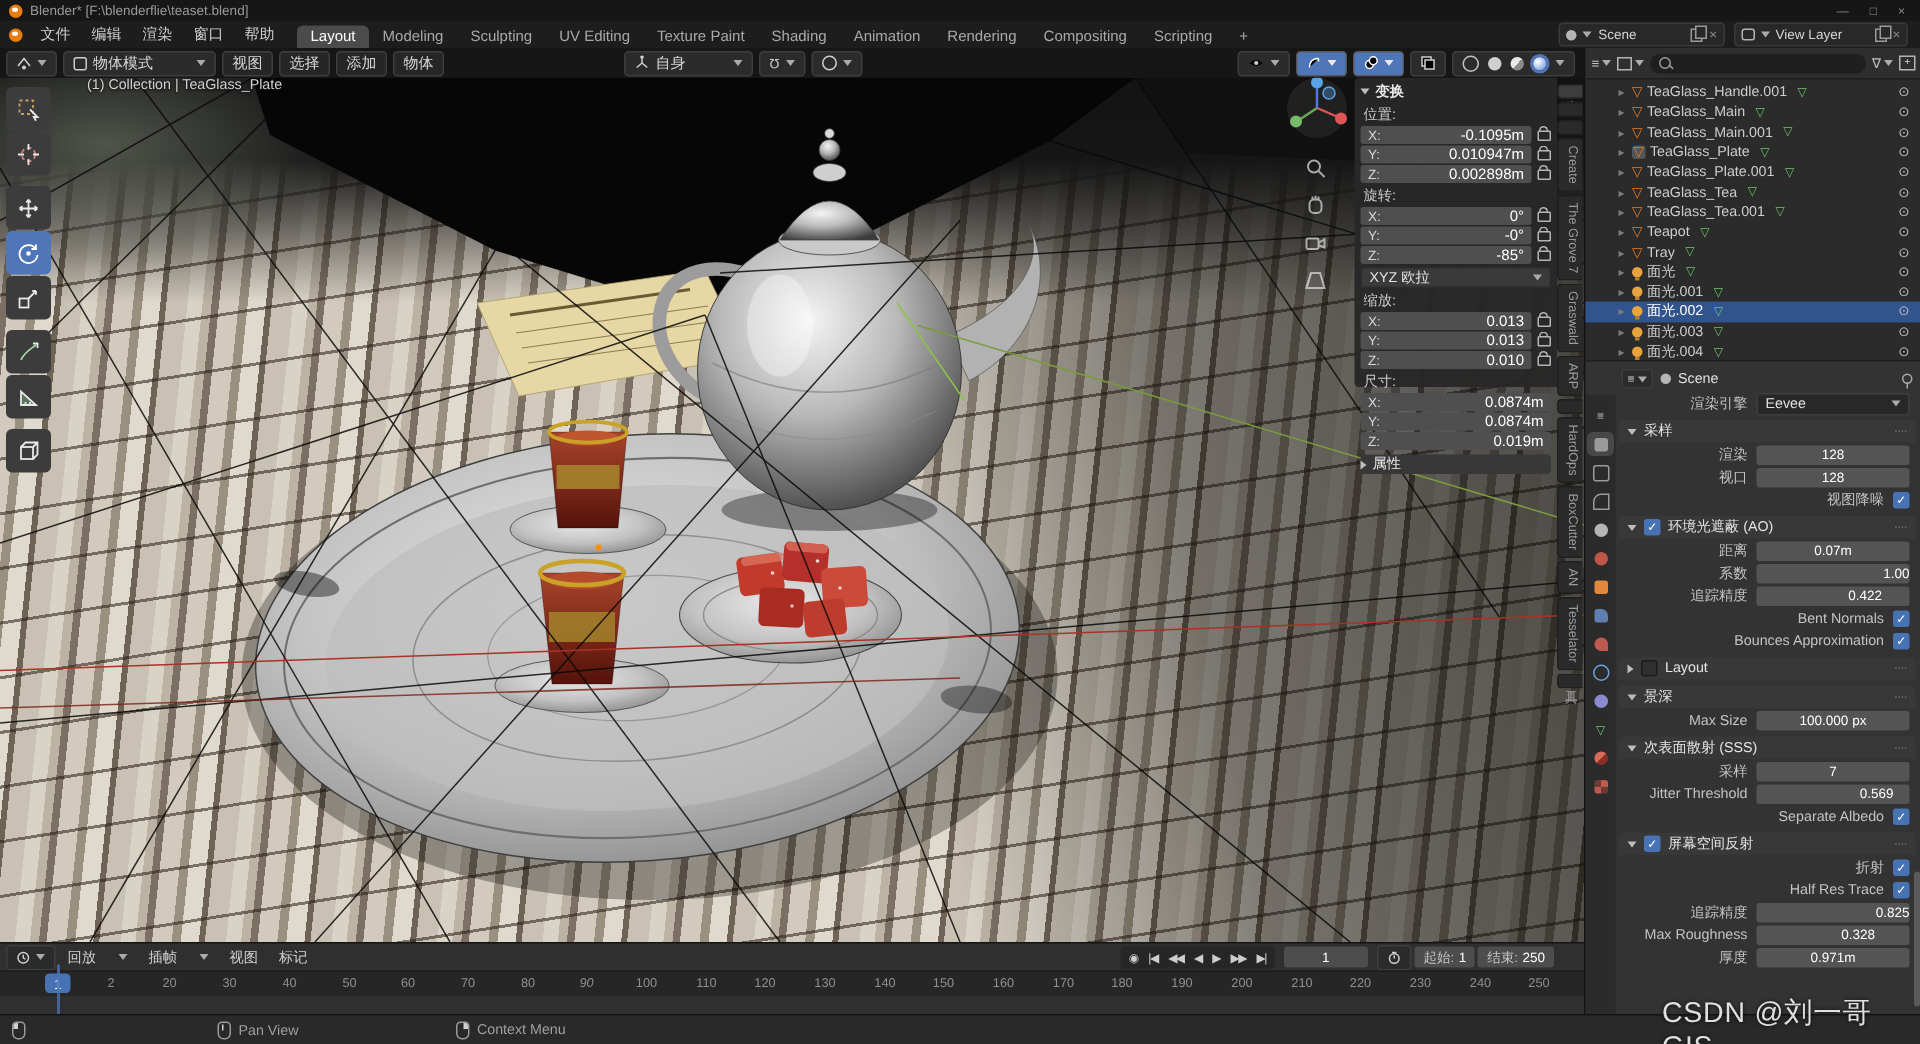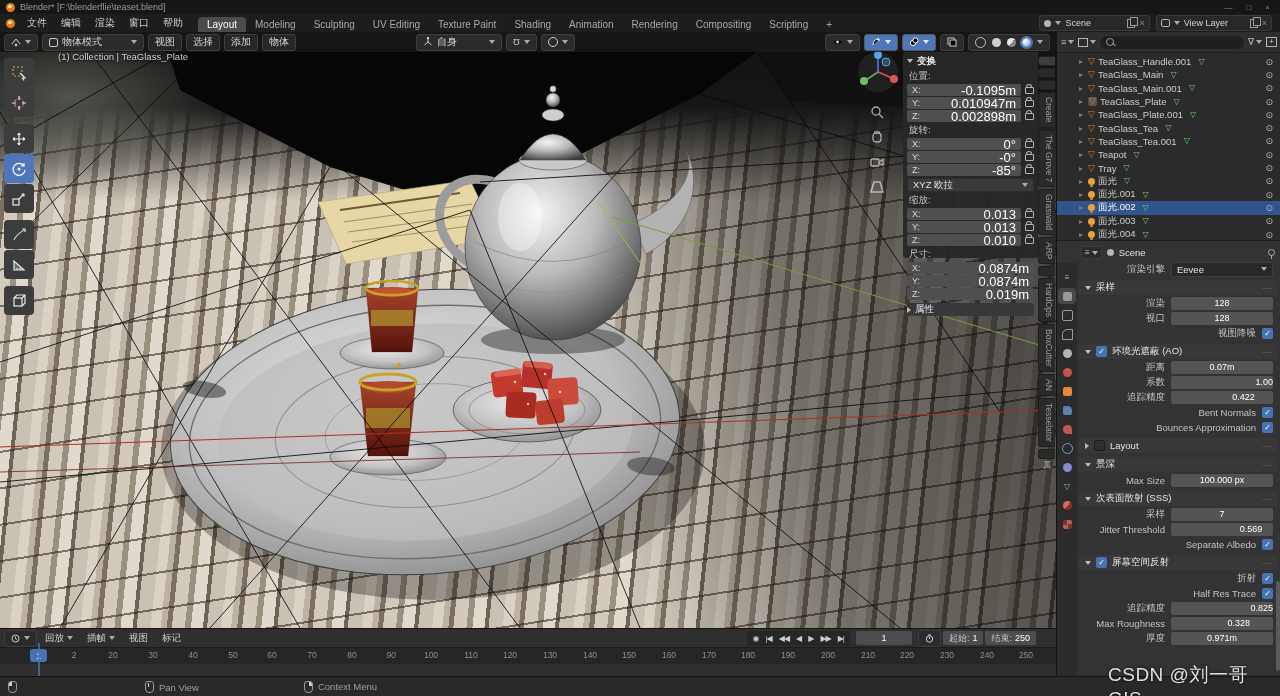--- a/index.html
+++ b/index.html
@@ -62,21 +62,21 @@
   .vicon{position:absolute;left:869px;z-index:24;width:18px;height:18px;opacity:.75;}
   .vicon svg{stroke:#d8d8d8;fill:none;stroke-width:1.3;}
 
   
   #npanel{position:absolute;left:903px;top:20px;width:135px;height:206px;background:rgba(40,40,40,.96);z-index:28;font-size:9.5px;border-radius:3px 0 0 3px;padding:2px 4px;box-sizing:border-box;}
   .nphead{display:flex;align-items:center;gap:4px;height:14px;color:#e8e8e8;font-weight:bold;}
   .nplabel{color:#c9c9c9;margin:2px 0 1px 2px;}
   .nrow{display:flex;align-items:center;margin:1px 0;}
   .nfield{flex:1;display:flex;align-items:center;background:#4f4f4f;border-radius:2px;height:12px;padding:0 5px;}
   .nfield .k{color:#d8d8d8;font-size:9px;}
-  .nfield .v{margin-left:auto;color:#fff;font-size:13px;}
+  .nfield .v{margin-left:auto;color:#fff;font-size:10px;}
   .lock{width:7px;height:5px;border:1px solid #b5b5b5;border-radius:1px;margin-left:4px;position:relative;}
   .lock::before{content:'';position:absolute;left:0px;top:-4px;width:4px;height:3px;border:1px solid #b5b5b5;border-bottom:none;border-radius:3px 3px 0 0;}
   .ndrop{display:flex;align-items:center;background:#3a3a3a;border:1px solid #2c2c2c;border-radius:2px;height:12px;padding:0 5px;color:#e0e0e0;margin:2px 0;}
 
   
   #ntabs{position:absolute;left:1038px;top:24px;width:17px;z-index:29;display:flex;flex-direction:column;gap:2px;}
   .ntab{writing-mode:vertical-rl;font-size:8.5px;color:#9c9c9c;background:#2a2a2a;border:1px solid #1f1f1f;border-right:none;border-radius:3px 0 0 3px;padding:4px 1px;text-align:center;}
   .ntab.active{background:#3d3d3d;color:#f0f0f0;}
 
   
@@ -116,21 +116,21 @@
   .phead{display:flex;align-items:center;gap:5px;height:15px;background:#383838;border-radius:3px 3px 0 0;margin:4px 4px 1px 0;padding:0 6px;color:#e4e4e4;}
   .phead::after{content:'····';margin-left:auto;color:#6c6c6c;letter-spacing:-1px;}
   .cb{width:11px;height:11px;border-radius:2px;background:#4772b3;color:#fff;font-size:8px;display:flex;align-items:center;justify-content:center;flex:0 0 11px;}
   .cb.off{background:#2f2f2f;border:1px solid #1c1c1c;box-sizing:border-box;}
   .prow.chk{justify-content:flex-end;}
   .prow.chk .plab{flex:0 1 auto;}
 
   
   #timeline{left:0;top:628px;width:1056px;height:48px;background:#2f2f2f;border-top:1px solid #151515;font-size:9.5px;}
   #tlh{display:flex;align-items:center;height:18px;padding:0 4px;gap:2px;}
-  #tlh .menu{padding:0 6px;color:#d0d0d0;display:flex;align-items:center;gap:3px;}
+  #tlh .menu{padding:0 6px;color:#d0d0d0;display:flex;align-items:center;gap:15px;}
   #playbtns{display:flex;align-items:center;gap:1px;background:#262626;border-radius:3px;padding:0 3px;height:15px;margin-left:auto;margin-right:4px;}
   #playbtns span{color:#cdcdcd;font-size:8px;padding:0 3px;letter-spacing:-1px;}
   .tfield{background:#4d4d4d;border-radius:2px;height:14px;display:flex;align-items:center;justify-content:center;color:#fff;padding:0 6px;gap:3px;font-size:9px;}
   #ruler{position:relative;height:16px;background:#262626;border-top:1px solid #1c1c1c;}
   .tick{position:absolute;top:2px;transform:translateX(-50%);color:#8f8f8f;font-size:8.5px;}
   #playhead{position:absolute;left:30px;top:1px;width:17px;height:13px;background:#4772b3;border-radius:3px;color:#fff;font-size:9px;display:flex;align-items:center;justify-content:center;}
   #phline{position:absolute;left:38px;top:14px;width:2px;height:34px;background:rgba(71,114,179,.8);}
 
   
   #statusbar{left:0;top:676px;width:1280px;height:20px;background:#292929;border-top:1px solid #151515;display:flex;align-items:center;font-size:9.5px;color:#9f9f9f;}

